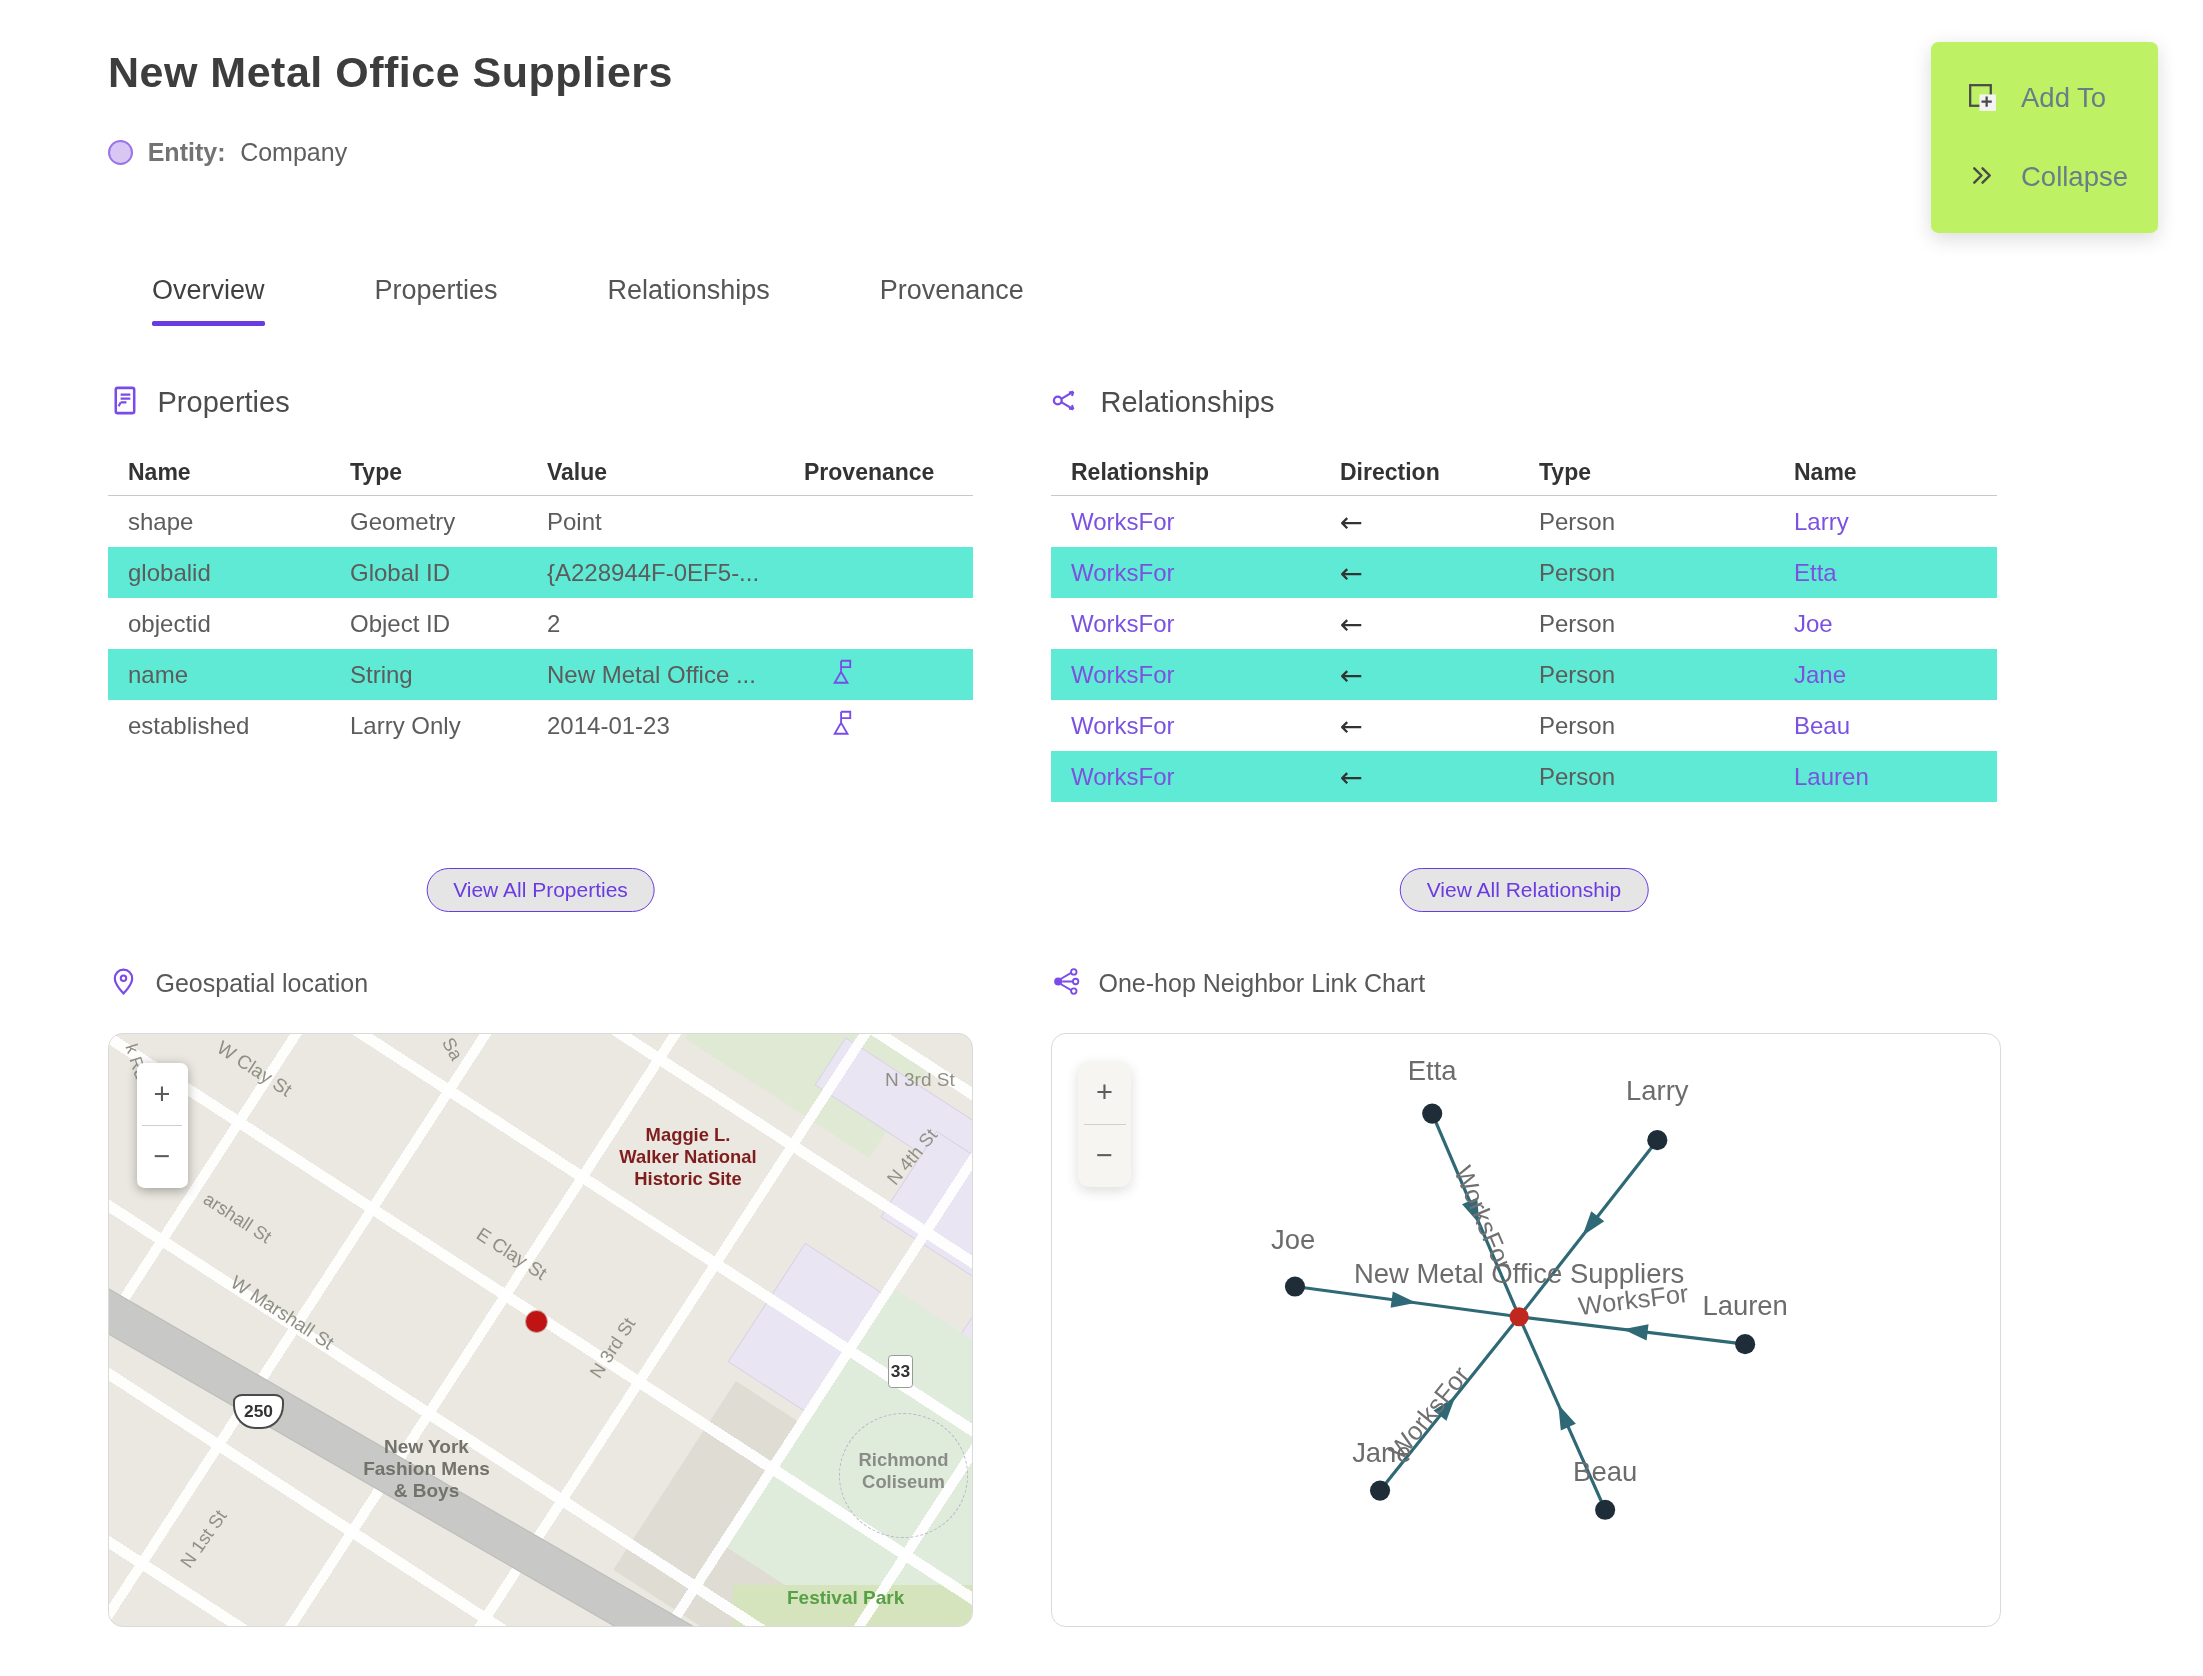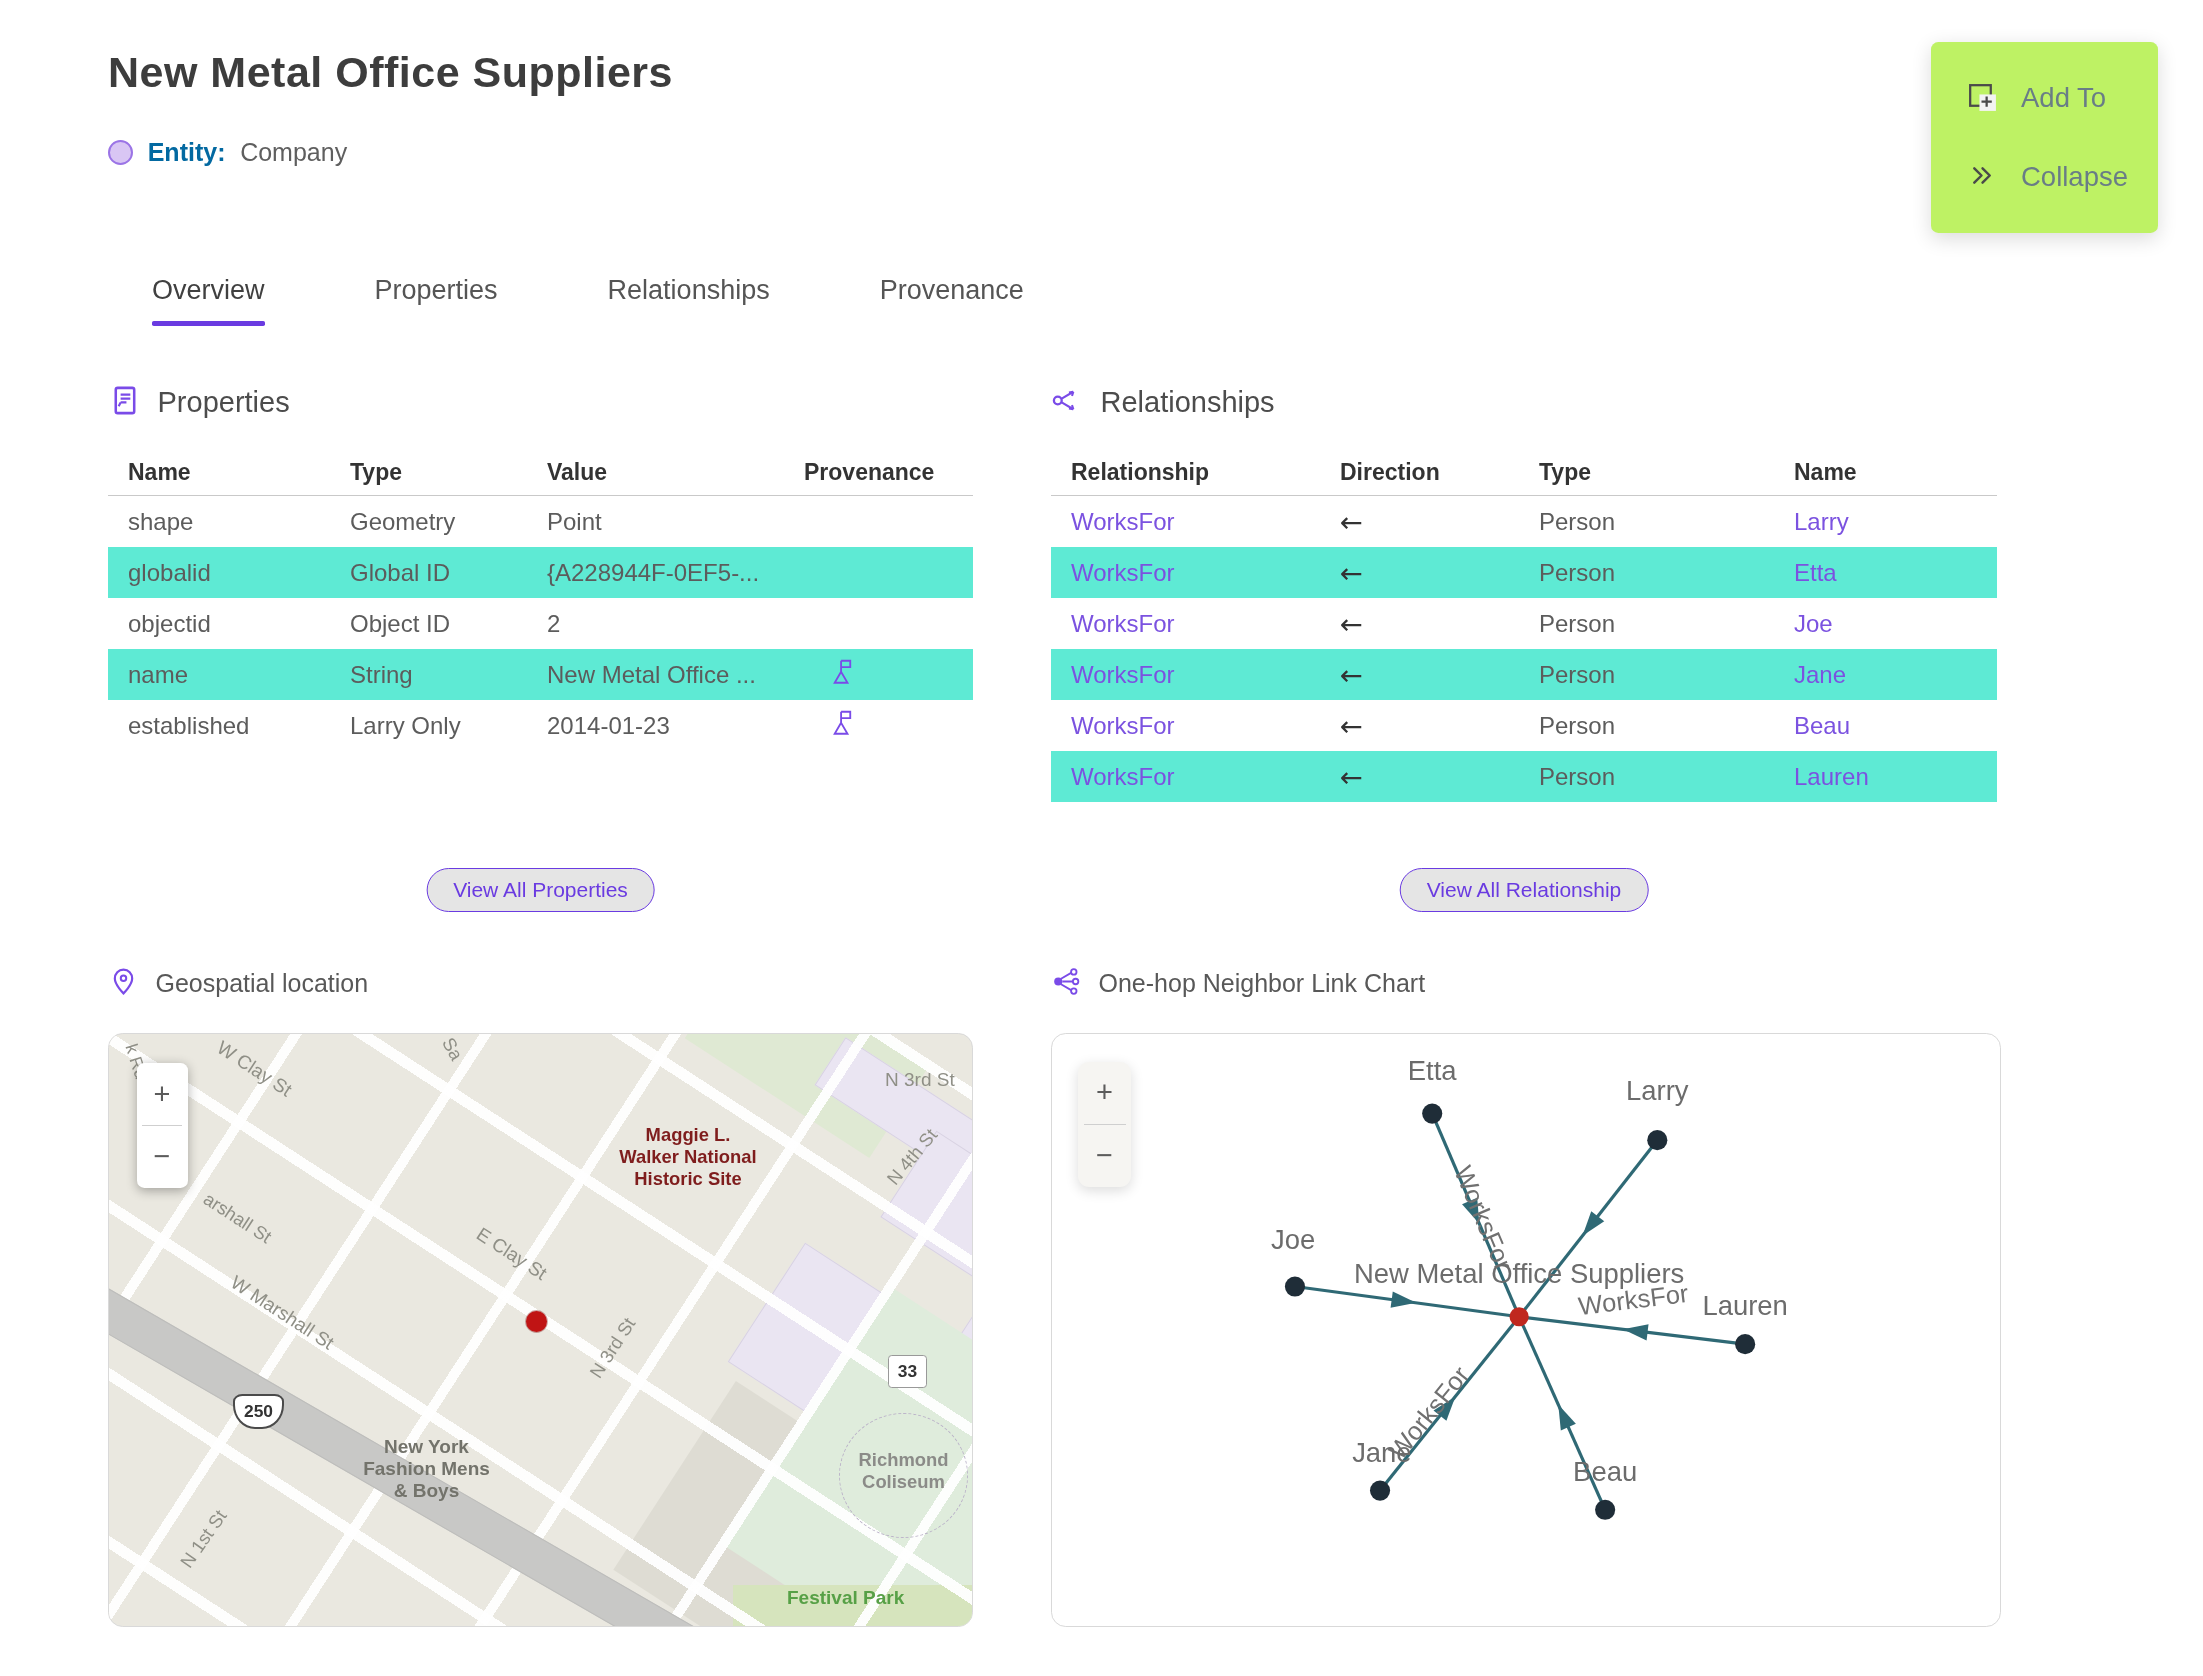--- a/index.html
+++ b/index.html
@@ -3,21 +3,21 @@
 <meta charset="utf-8">
 <style>
   * { margin:0; padding:0; box-sizing:border-box; }
   html,body { width:2204px; height:1677px; background:#ffffff; font-family:"Liberation Sans", sans-serif; overflow:hidden; }
   .page { position:relative; width:2204px; height:1677px; }
 
   
   .title { position:absolute; left:108px; top:48px; font-size:43px; font-weight:700; color:#3d3d3d; letter-spacing:0.5px; }
   .entity-row { position:absolute; left:108px; top:138px; display:flex; align-items:center; gap:14.7px; font-size:25px; }
   .entity-dot { width:25px; height:25px; border-radius:50%; background:#d9c6f4; border:2.8px solid #9b74e6; }
-  .entity-label { font-weight:700; color:#0369a1; }
+  .entity-label { font-weight:700; color:#737373; }
   .entity-type { color:#5f5f5f; }
 
   
   .float-card { position:absolute; left:1931px; top:42px; width:227px; height:191px; background:#bef264; border-radius:7.3px;
                 box-shadow:0 5.5px 20px rgba(0,0,0,.14); display:flex; flex-direction:column; justify-content:space-around; padding:16.5px 0; }
   .action { display:flex; align-items:center; gap:22px; padding-left:33px; cursor:pointer; }
   .action-label { font-size:27.5px; color:#697d86; }
   .action svg { flex:0 0 auto; }
 
   
@@ -54,21 +54,21 @@
   .streets-a { position:absolute; left:-459px; top:-478px; width:1928px; height:1653px;
                background:repeating-linear-gradient(0deg, transparent 0 130px, #ffffff 130px 141px); transform:rotate(33deg); opacity:.95; }
   .streets-b { position:absolute; left:-478px; top:-478px; width:1928px; height:1653px;
                background:repeating-linear-gradient(0deg, transparent 0 149px, #ffffff 149px 159px); transform:rotate(-57deg); opacity:.95; }
   .highway { position:absolute; left:-285px; top:398px; width:1056px; height:40px; background:#c8c8c6; transform:rotate(30deg);
              border-top:1.8px solid #bdbdbb; border-bottom:1.8px solid #bdbdbb; }
   .map-label { position:absolute; color:#8f8f86; font-size:18.4px; white-space:pre-line; }
   .shield { position:absolute; background:#fff; color:#333; font-weight:700; display:flex; align-items:center; justify-content:center; }
   .shield-250 { left:124px; top:360px; width:51px; height:35px; font-size:17.4px; border:2.8px solid #4a4a4a;
                 border-radius:9.2px 9.2px 22px 22px / 7.3px 7.3px 24px 24px; }
-  .shield-33 { left:779px; top:321px; width:39px; height:33px; font-size:17.4px; border:1.8px solid #999; border-radius:3.7px; }
+  .shield-33 { left:779px; top:321px; width:25px; height:33px; font-size:17.4px; border:1.8px solid #999; border-radius:3.7px; }
   .dashed-circle { position:absolute; left:730px; top:379px; width:129px; height:125px; border:1.8px dashed #bcb4c9; border-radius:50%; }
   .marker { position:absolute; left:417px; top:277px; width:21px; height:21px; background:#c01414; border-radius:50%; box-shadow:0 0 0 0.9px rgba(120,0,0,.35); }
 
   .zoom-ctl { position:absolute; display:flex; flex-direction:column; align-items:stretch; text-align:center; }
   .map-zoom { left:27.5px; top:29px; width:51px; height:125px; background:#fff; border-radius:7.3px; box-shadow:0 2.8px 11px rgba(0,0,0,.3); }
   .chart-zoom { left:26px; top:27.5px; width:53px; height:125px; background:#f6f5f2; border-radius:11px; box-shadow:0 3.7px 13px rgba(0,0,0,.14); }
   .zoom-btn { flex:1; display:flex; align-items:center; justify-content:center; font-size:29px; color:#5c5c5c; cursor:pointer; }
   .zoom-div { height:0.9px; background:#cfcfcf; margin:0 5.5px; }
 
   .graph-svg { position:absolute; inset:0; width:100%; height:100%; }

